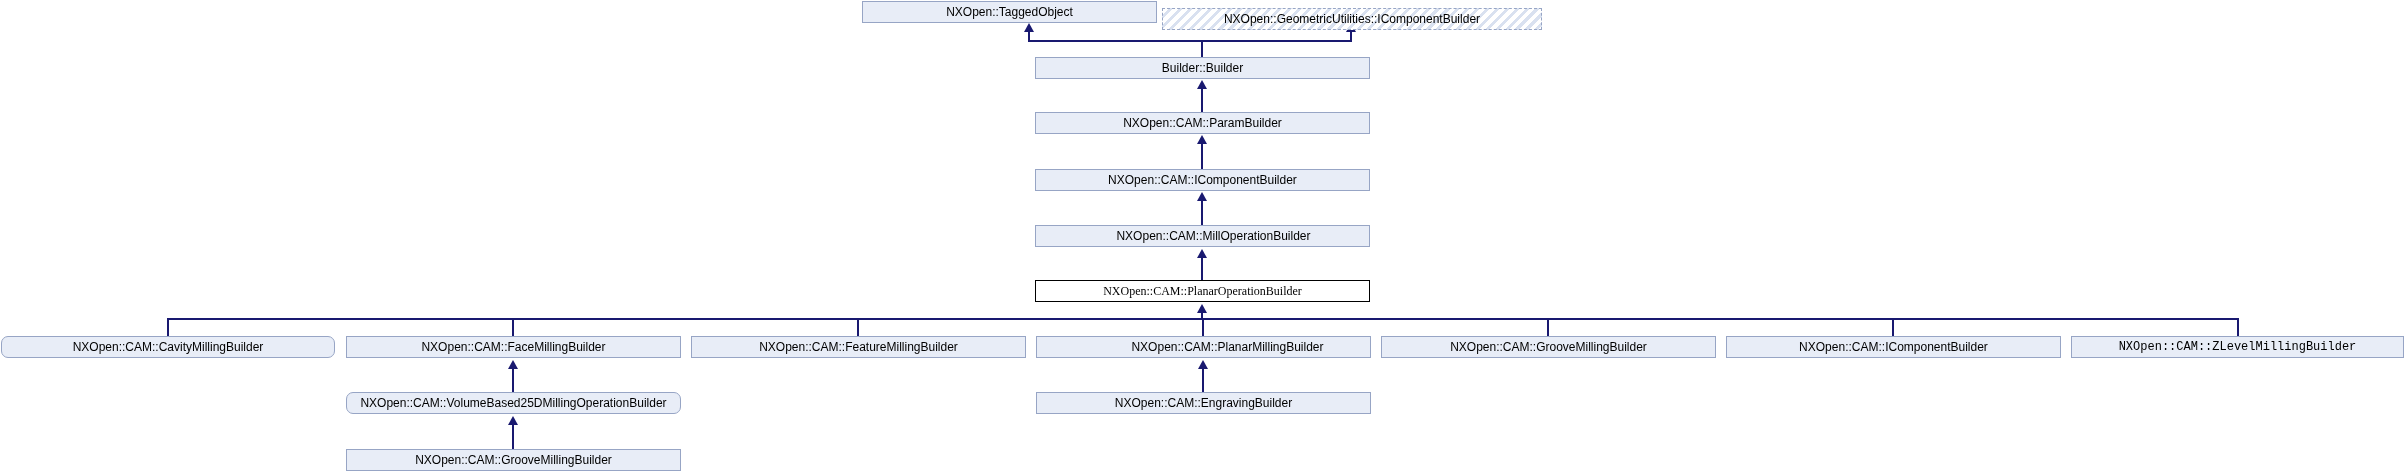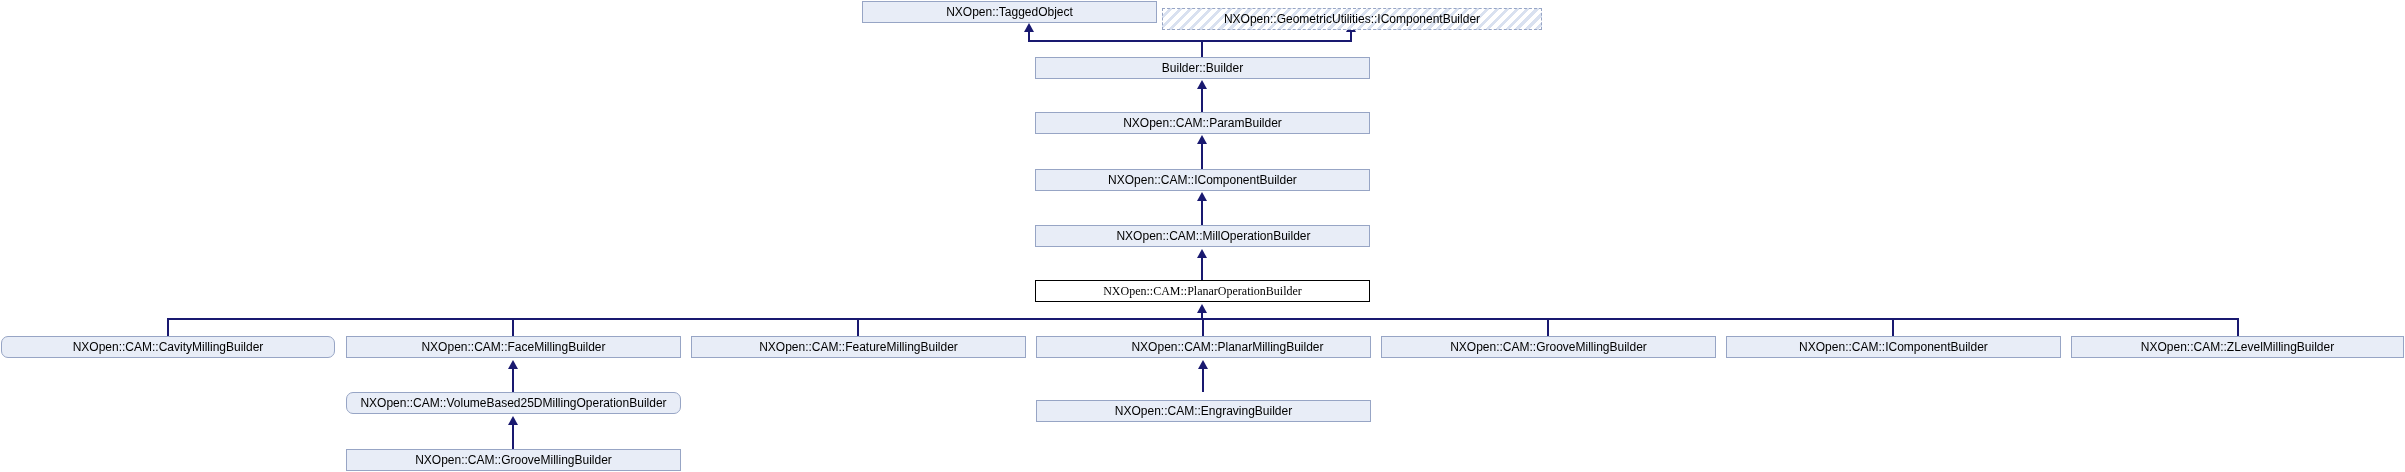--- a/index.html
+++ b/index.html
@@ -65,23 +65,23 @@
   .n-param      { left: 1035px; top: 112px; width: 335px; }
   .n-operation  { left: 1035px; top: 169px; width: 335px; }
   .n-millop     { left: 1035px; top: 225px; width: 335px; padding-left: 22px; }
   .n-planarop   { left: 1035px; top: 280px; width: 335px; }
   .n-cavity     { left: 1px;    top: 336px; width: 334px; border-radius: 7px; }
   .n-face       { left: 346px;  top: 336px; width: 335px; }
   .n-feature    { left: 691px;  top: 336px; width: 335px; }
   .n-planarmill { left: 1036px; top: 336px; width: 335px; padding-left: 48px; }
   .n-plunge     { left: 1381px; top: 336px; width: 335px; }
   .n-vazl       { left: 1726px; top: 336px; width: 335px; }
-  .n-zlevel     { left: 2071px; top: 336px; width: 333px; }
+  .n-zlevel     { left: 2071px; top: 336px; width: 333px; font-family: Liberation Mono, monospace; }
   .n-volume     { left: 346px;  top: 392px; width: 335px; border-radius: 7px; }
-  .n-engraving  { left: 1036px; top: 400px; width: 335px; }
+  .n-engraving  { left: 1036px; top: 392px; width: 335px; }
   .n-groove     { left: 346px;  top: 449px; width: 335px; }
 
   
   .a-tagged     { left: 1024px; top: 23px; }
   .e-tagged     { left: 1028px; top: 31px;  height: 11px; }
   .a-icomp      { left: 1346px; top: 23px; }
   .e-icomp      { left: 1350px; top: 31px;  height: 11px; }
   .e-bus1       { left: 1028px; top: 40px;  width: 324px; }
   .e-stub-bldr  { left: 1201px; top: 40px;  height: 17px; }
 

